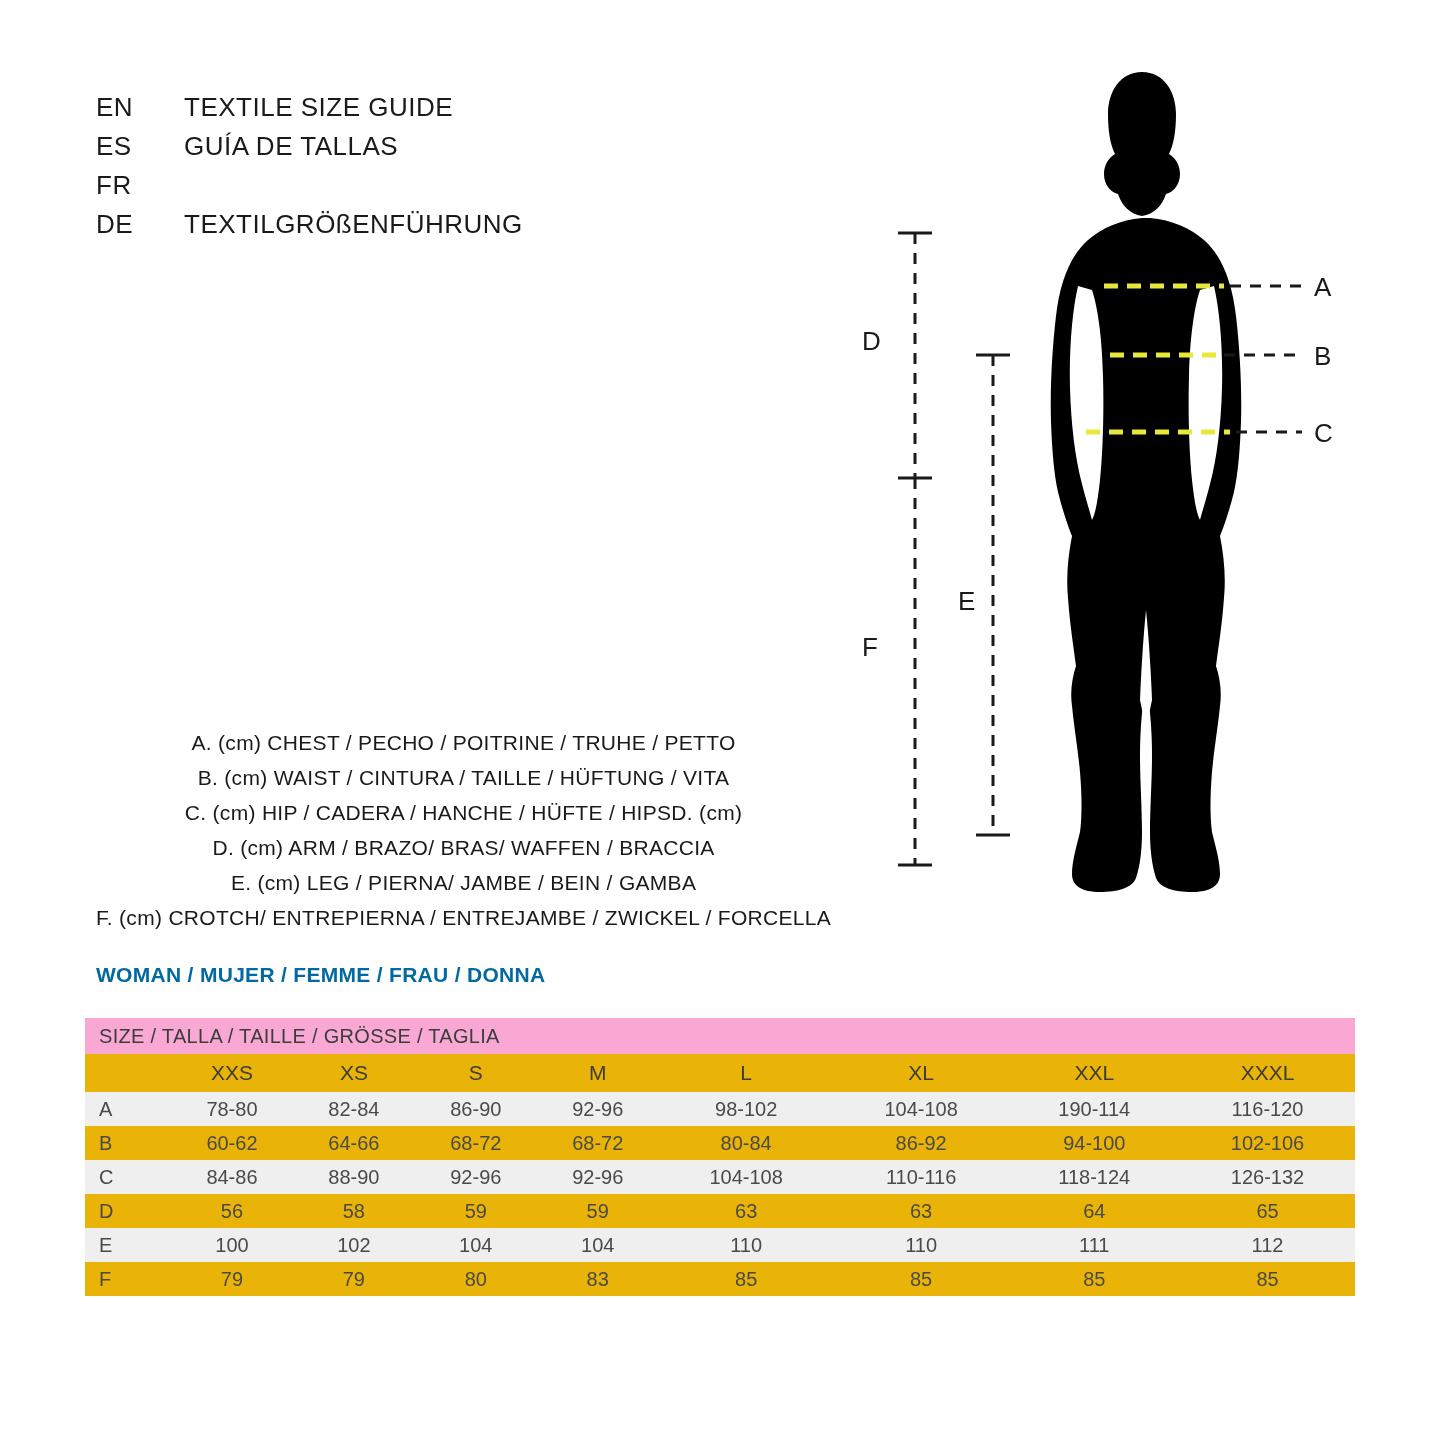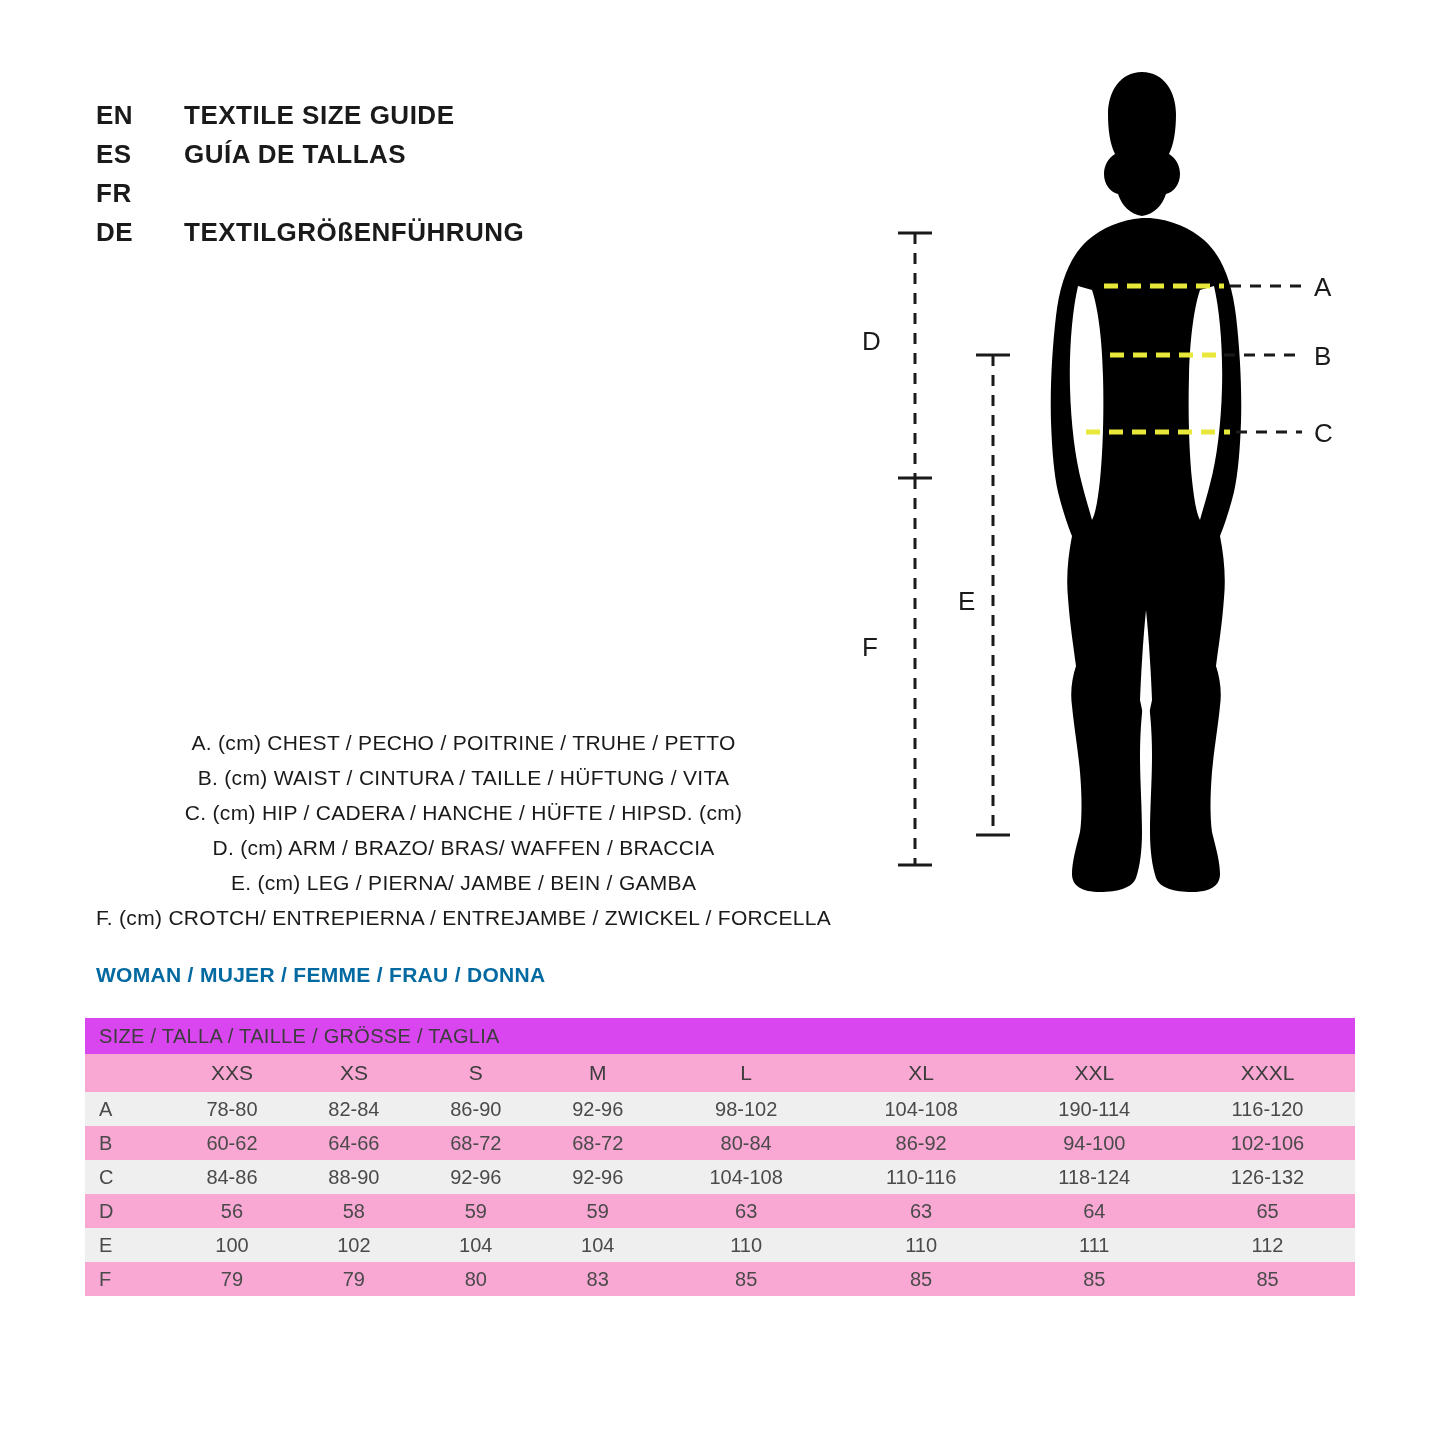--- a/index.html
+++ b/index.html
@@ -17,23 +17,22 @@
   }
 
   
   .title-block {
     position: absolute;
     left: 96px;
     top: 92px;
   }
   .title-row {
     display: flex;
-    align-items: flex-end;
+    align-items: flex-start;
     height: 39px;
-    font-weight: bold;
   }
   .title-lang {
     width: 88px;
     font-size: 26px;
     letter-spacing: 0.5px;
     color: #1a1a1a;
   }
   .title-text {
     font-size: 26px;
     letter-spacing: 0.5px;
@@ -87,41 +86,41 @@
     color: #4a4a4a;
   }
   .size-table td, .size-table th {
     padding: 0;
     height: 34px;
     font-weight: normal;
     text-align: center;
     vertical-align: middle;
   }
   .size-table .hdr-bar td {
-    background: #d946ef;
+    background: #f9a8d4;
     text-align: left;
     padding-left: 14px;
     height: 36px;
     font-size: 20px;
     color: #3d3d3d;
     letter-spacing: 0.3px;
   }
   .size-table .col-label {
     width: 72px;
     text-align: left;
     padding-left: 14px;
     color: #4a4a4a;
   }
   .size-table .sizes-row td {
     height: 38px;
     font-size: 21px;
     color: #3d3d3d;
   }
   .row-shade td { background: #efefef; }
-  .row-plain td { background: #f9a8d4; }
+  .row-plain td { background: #eab308; }
 </style>
 </head>
 <body>
 
 <div class="title-block">
   <div class="title-row">
     <span class="title-lang">EN</span>
     <span class="title-text">TEXTILE SIZE GUIDE</span>
   </div>
   <div class="title-row">

